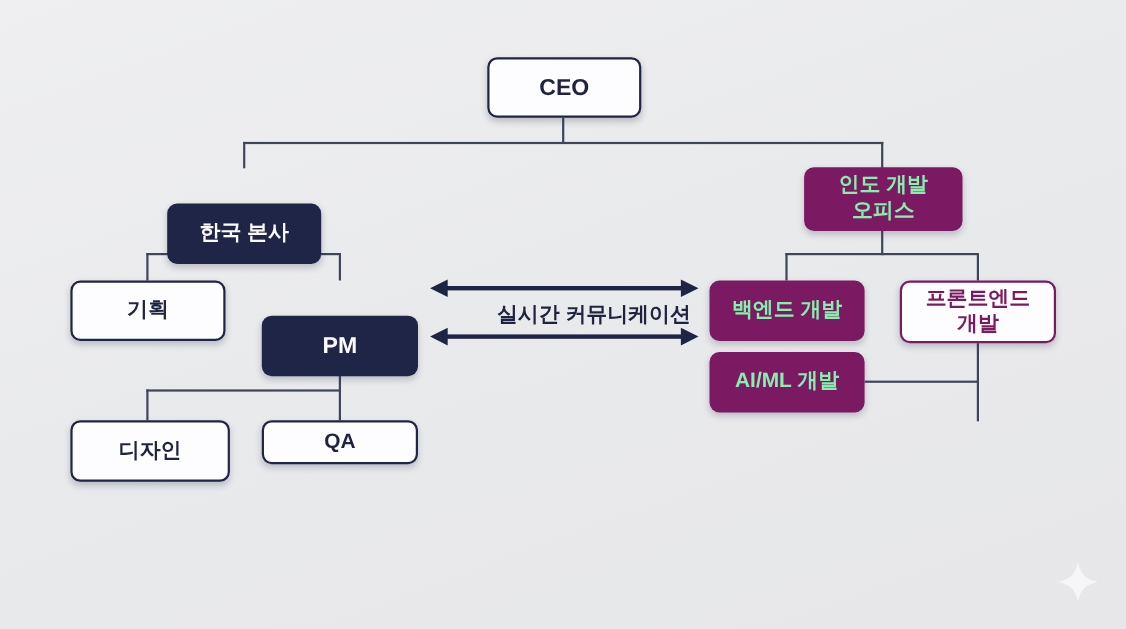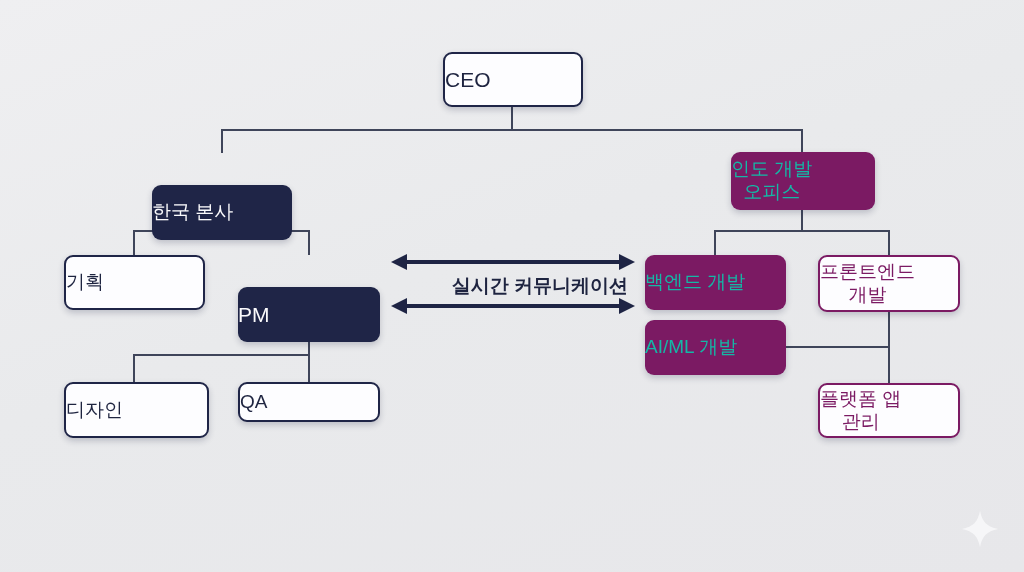--- a/index.html
+++ b/index.html
@@ -21,31 +21,32 @@
     position:relative;
     width:1024px;
     height:572px;
     background:linear-gradient(160deg,#efeff1 0%,var(--bg) 45%,#e7e7ea 100%);
     overflow:hidden;
   }
   .node{
     position:absolute;
     display:flex;
     align-items:center;
+    justify-content:center;
     border-radius:9px;
     box-sizing:border-box;
     text-align:center;
-    font-weight:normal;
+    font-weight:bold;
     font-size:19px;
     line-height:1.2;
     box-shadow:0 3px 6px rgba(30,36,70,0.22);
   }
   .node .lbl{white-space:pre-line;}
   .navy-fill{background:var(--navy);color:#fafafc;margin-top:32px;}
-  .purple-fill{background:var(--purple);color:#14b8a6;}
+  .purple-fill{background:var(--purple);color:#86efac;}
   .white-navy{background:var(--box-bg);border:2px solid var(--navy);color:var(--navy-text);}
   .white-purple{background:var(--box-bg);border:2px solid var(--purple);color:var(--purple);}
   .conn{position:absolute;background:var(--connector);}
   .conn.v{width:2px;}
   .conn.h{height:2px;}
   .arrow{
     position:absolute;
     height:4px;
     background:var(--arrow);
   }
@@ -132,24 +133,20 @@
   </div>
 
   <div class="node white-navy" style="left:64px;top:382px;width:145px;height:56px">
     <span class="lbl">디자인</span>
   </div>
 
   <div class="node white-navy" style="left:238px;top:382px;width:142px;height:40px;font-size:19px">
     <span class="lbl">QA</span>
   </div>
 
-  <div class="node white-purple" style="left:818px;top:383px;width:142px;height:55px">
-    <span class="lbl">플랫폼 앱
-관리</span>
-  </div>
 
   <div class="arrow" style="left:406px;top:260px;width:214px"></div>
   <div class="arrow-label">실시간 커뮤니케이션</div>
   <div class="arrow" style="left:406px;top:304px;width:214px"></div>
 
   <svg class="sparkle" width="38" height="38" viewBox="0 0 38 38">
     <path d="M19 1 C21.2 12 25.5 16.5 37 19 C25.5 21.5 21.2 26 19 37 C16.8 26 12.5 21.5 1 19 C12.5 16.5 16.8 12 19 1 Z" fill="var(--sparkle)"></path>
   </svg>
 
 </div>

